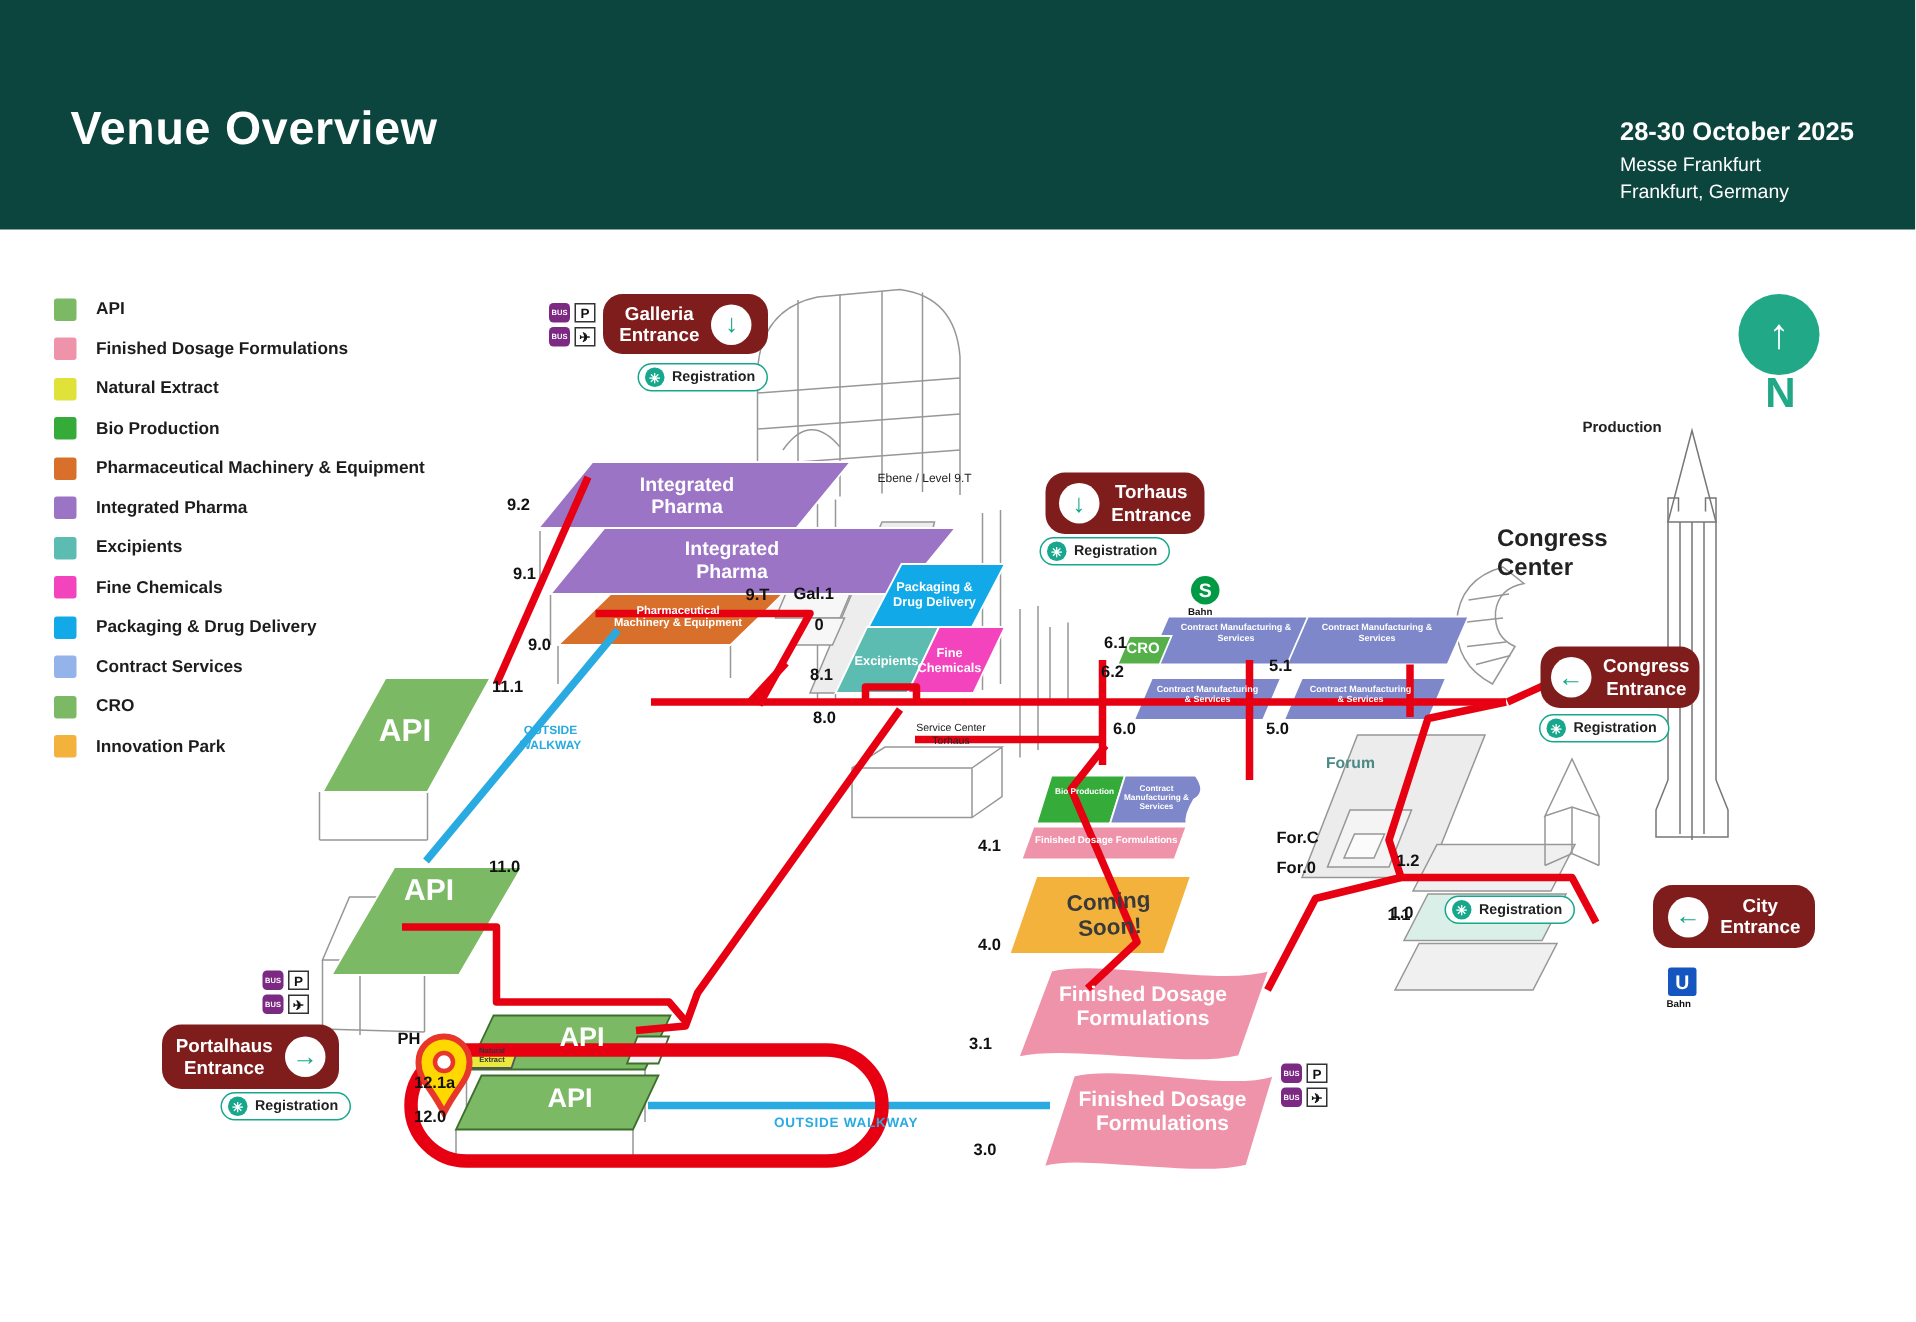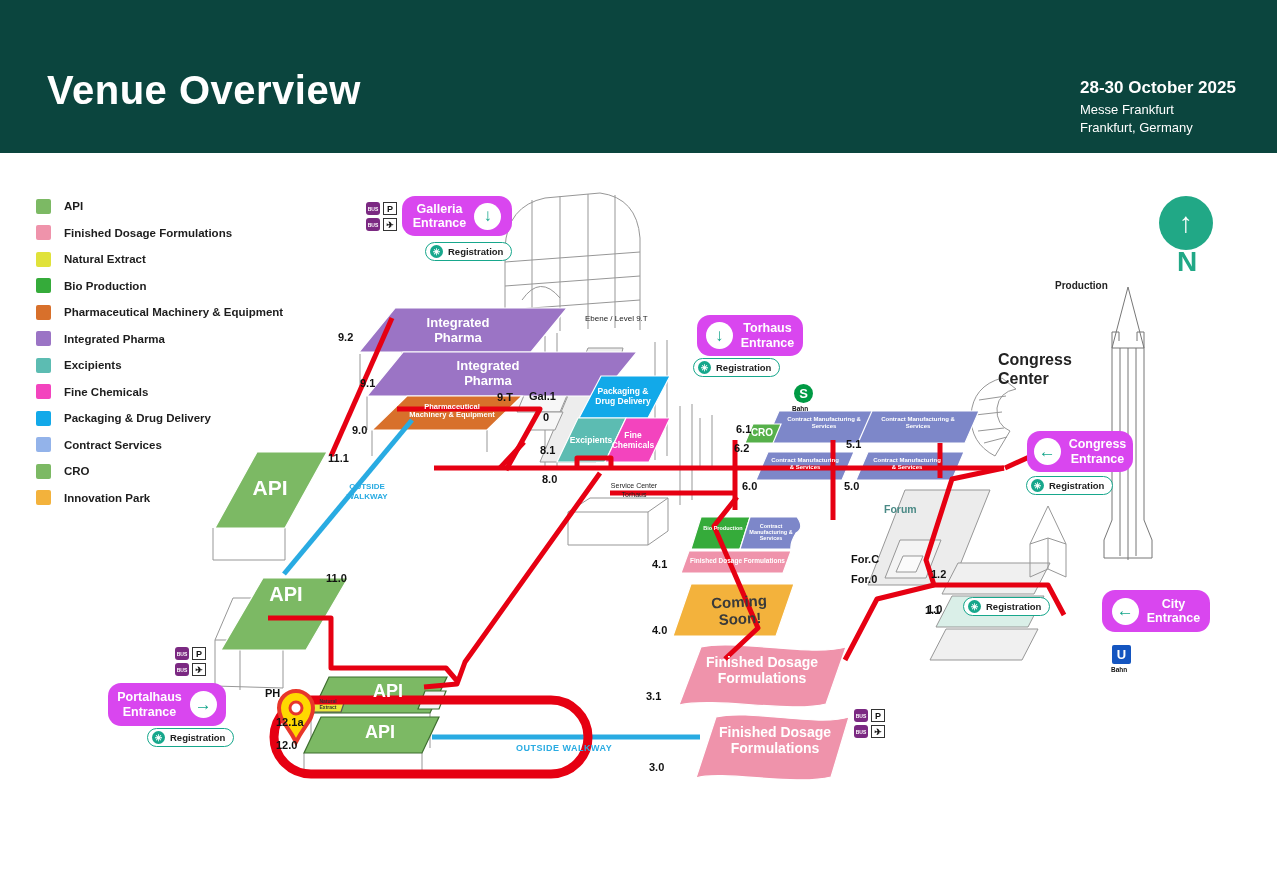--- a/index.html
+++ b/index.html
@@ -1,37 +1,37 @@
 <!DOCTYPE html>
 <html><head>
 <meta charset="utf-8">
 <style>
   html,body{margin:0;padding:0;background:#fff;}
   #stage{position:relative;width:1277px;height:881px;background:#fff;overflow:hidden;
          font-family:"Liberation Sans",sans-serif;}
   
   #hdr{position:absolute;left:0;top:0;width:1277px;height:153px;background:#0b453e;}
-  #hdr-title{position:absolute;left:47px;top:68px;font-size:40px;font-weight:800;color:#fff;letter-spacing:.5px;}
+  #hdr-title{position:absolute;left:47px;top:68px;font-size:31px;font-weight:800;color:#fff;letter-spacing:.5px;}
   #logo{position:absolute;left:852px;top:52px;width:200px;height:90px;color:#2eb189;}
   #logo-word{position:absolute;left:0;top:0;font-size:50px;font-weight:800;letter-spacing:1px;line-height:1;}
   #logo-city{position:absolute;left:38px;top:53px;width:142px;text-align:right;font-size:17px;font-weight:700;}
   #logo-burst{position:absolute;left:123px;top:-22px;}
   #evt{position:absolute;left:1080px;top:76px;color:#fff;font-size:13px;line-height:1.45;}
   #evt .b{font-weight:800;font-size:17px;}
   
   #legend{position:absolute;left:36px;top:198px;}
   .lg-row{display:flex;align-items:center;height:16px;margin-bottom:10.5px;}
   .lg-sw{width:15px;height:15px;border-radius:2px;margin-right:13px;flex:none;}
   .lg-lb{font-size:11.5px;font-weight:700;color:#1d1d1d;white-space:nowrap;}
   
   .num{position:absolute;font-size:11px;font-weight:700;color:#111;white-space:nowrap;}
   .hl{position:absolute;color:#fff;font-weight:700;text-align:center;line-height:1.12;}
   .lm{position:absolute;color:#222;}
   
-  .entrance{position:absolute;background:#d946ef;border-radius:13px;color:#fff;display:flex;
+  .entrance{position:absolute;background:#7f1d1d;border-radius:13px;color:#fff;display:flex;
             align-items:center;justify-content:center;gap:8px;padding:0 9px;
             font-weight:700;font-size:12.5px;line-height:1.15;box-sizing:border-box;}
   .entrance .txt{text-align:center;}
   .entrance .txt span{display:block;}
   .circ{width:27px;height:27px;background:#fff;border-radius:50%;flex:none;display:flex;
         align-items:center;justify-content:center;color:#17a78c;font-size:17px;font-weight:700;}
   
   .reg{position:absolute;background:#fff;border:1.5px solid #17a78c;border-radius:11px;
        display:flex;align-items:center;gap:5px;padding:2px 8px 2px 4px;
        font-size:9.5px;font-weight:700;color:#222;white-space:nowrap;}
@@ -243,21 +243,21 @@
   <div class="hl" style="left:692px;top:594px;width:95px;font-size:15px;color:#3a3a3a;transform:rotate(-3deg);">Coming Soon!</div>
   <div class="hl" style="left:692px;top:655px;width:140px;font-size:14px;">Finished Dosage Formulations</div>
   <div class="hl" style="left:705px;top:725px;width:140px;font-size:14px;">Finished Dosage Formulations</div>
   <div class="hl" style="left:230px;top:476px;width:80px;font-size:21px;">API</div>
   <div class="hl" style="left:246px;top:583px;width:80px;font-size:20px;">API</div>
   <div class="hl" style="left:348px;top:681px;width:80px;font-size:18px;">API</div>
   <div class="hl" style="left:340px;top:722px;width:80px;font-size:18px;">API</div>
   <div class="hl" style="left:311px;top:699px;width:34px;font-size:5px;color:#333;line-height:1.1;">Natural Extract</div>
 
   <div class="num" style="left:338px;top:331px;">9.2</div>
-  <div class="num" style="left:360px;top:377px;">9.1</div>
+  <div class="num" style="left:342px;top:377px;">9.1</div>
   <div class="num" style="left:352px;top:424px;">9.0</div>
   <div class="num" style="left:497px;top:391px;">9.T</div>
   <div class="num" style="left:529px;top:390px;">Gal.1</div>
   <div class="num" style="left:543px;top:411px;">0</div>
   <div class="num" style="left:540px;top:444px;">8.1</div>
   <div class="num" style="left:542px;top:473px;">8.0</div>
   <div class="num" style="left:328px;top:452px;">11.1</div>
   <div class="num" style="left:326px;top:572px;">11.0</div>
   <div class="num" style="left:736px;top:423px;">6.1</div>
   <div class="num" style="left:734px;top:442px;">6.2</div>

